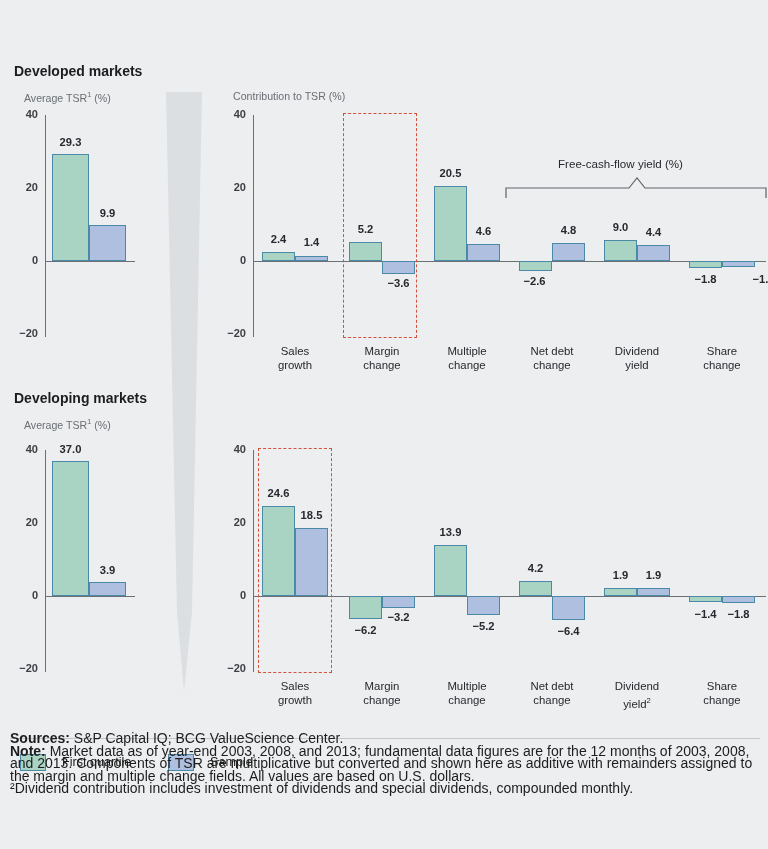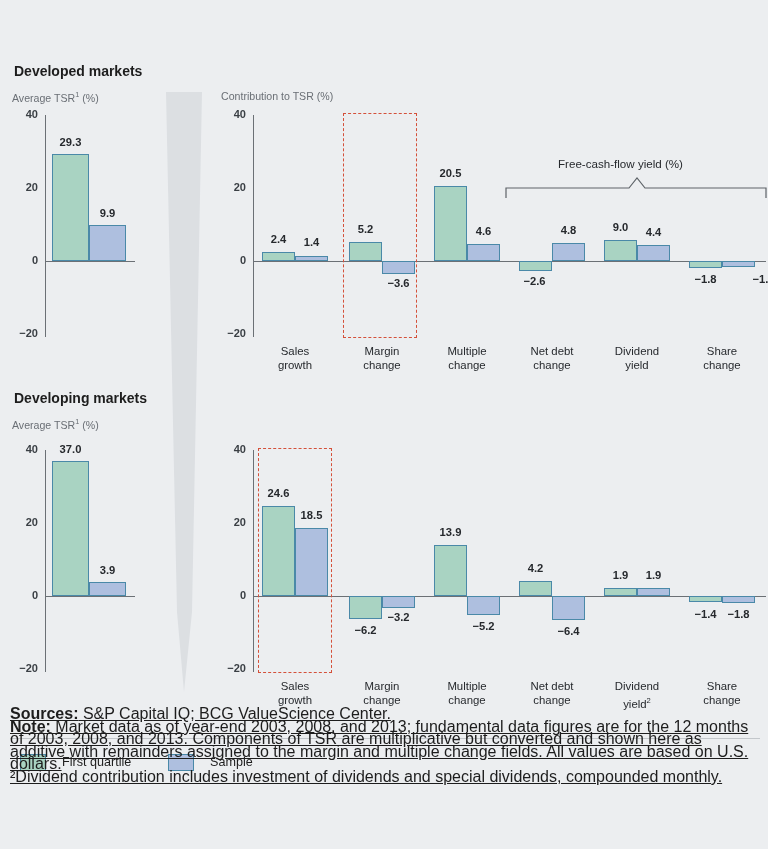--- a/index.html
+++ b/index.html
@@ -21,21 +21,21 @@
     letter-spacing:-0.1px;
   }
   .title .exh{font-variant:small-caps;letter-spacing:0.2px;}
   .title .bar{font-weight:normal;color:#19725a;}
 
   
   .sect-head{
     position:absolute;font-size:14px;font-weight:bold;color:#1d1d1d;
   }
   .axis-caption{
-    position:absolute;font-size:10.6px;color:#6a6f75;white-space:nowrap;
+    position:absolute;font-size:10.6px;color:#6a6f75;white-space:nowrap;margin-left:12px;
   }
   .axis-caption sup{font-size:7.4px;}
 
   
   .chart{position:absolute;}
   .yaxis-line{
     position:absolute;width:1.4px;background:#6b7075;
   }
   .zero-line{
     position:absolute;height:1.2px;background:#6b7075;
@@ -86,22 +86,22 @@
   .legend-swatch.sample{background:#aebfdf;}
   .legend-text{
     position:absolute;font-size:12.6px;color:#1d1d1d;white-space:nowrap;
   }
   .legend-rule{
     position:absolute;height:1px;background:#c3c7cb;
   }
 
   
   .notes{
-    position:absolute;left:10px;top:708px;width:750px;
-    font-size:16px;line-height:12.6px;color:#1d1d1d;text-decoration:underline;
+    position:absolute;left:10px;top:732px;width:750px;
+    font-size:14px;line-height:12.6px;color:#1d1d1d;
   }
   .notes p{margin:0 0 0 0;}
   .notes b{font-weight:bold;}
 </style>
 </head>
 <body>
 
 <div class="page">
 
 

